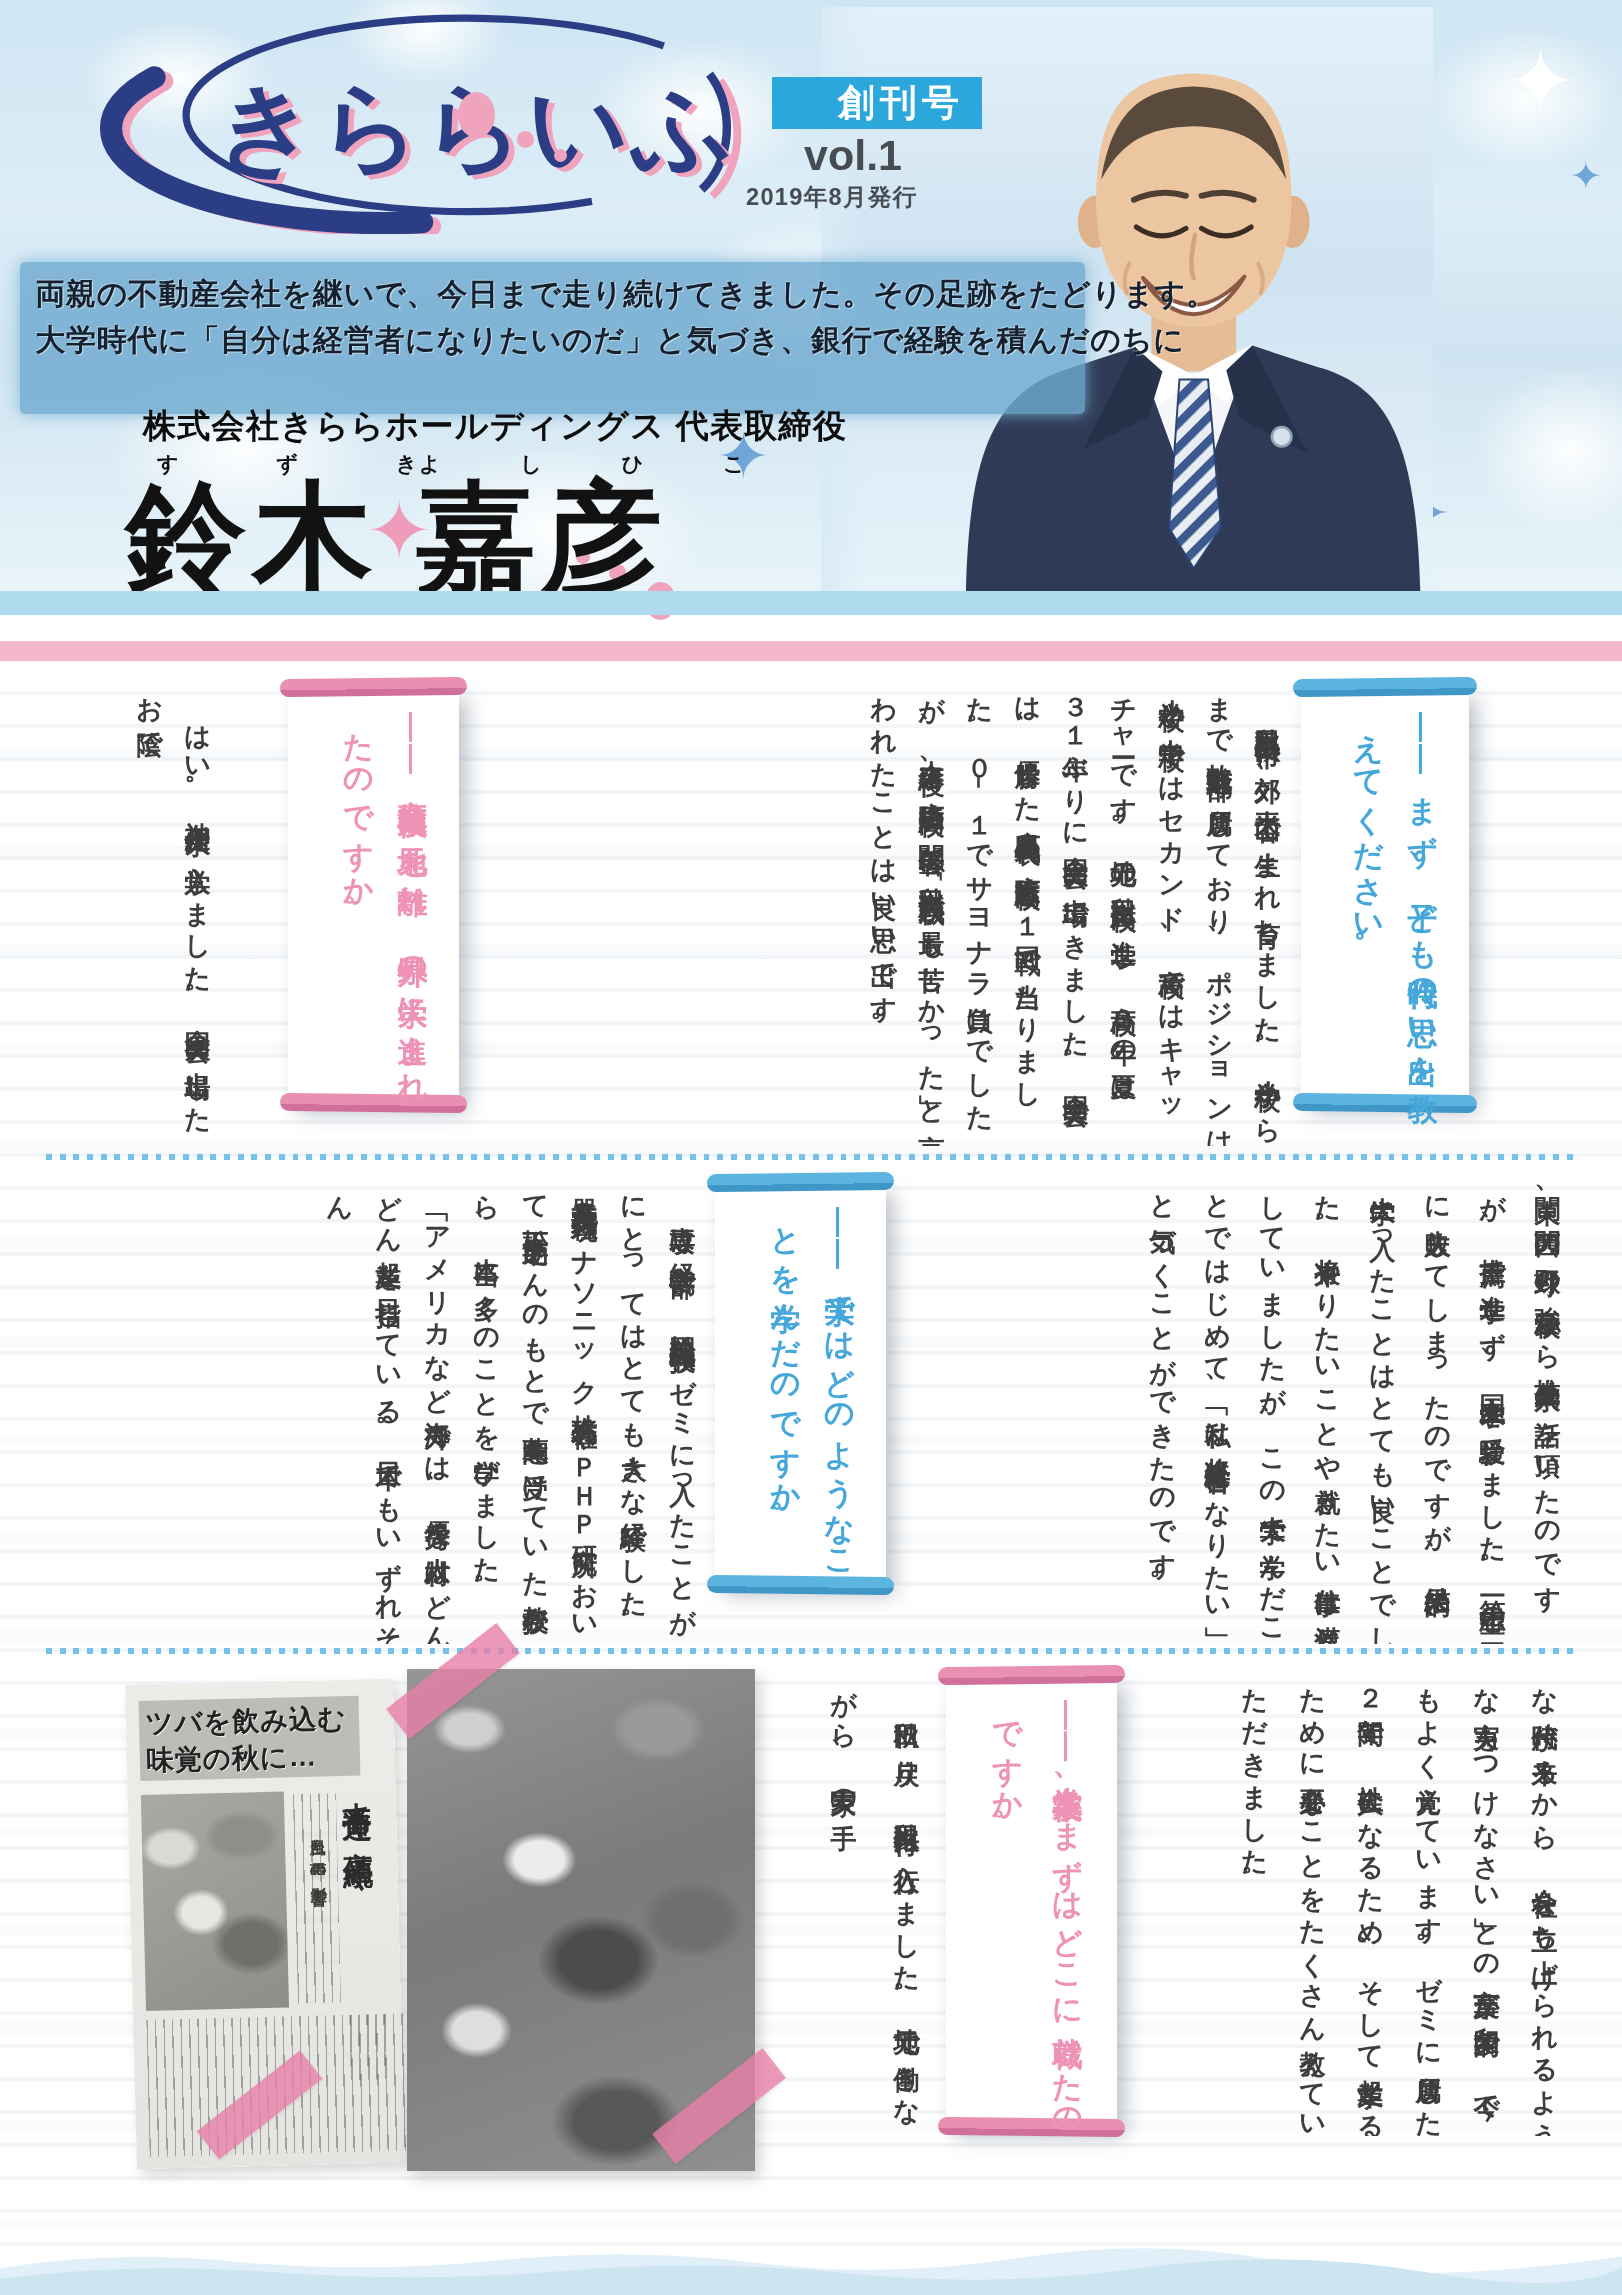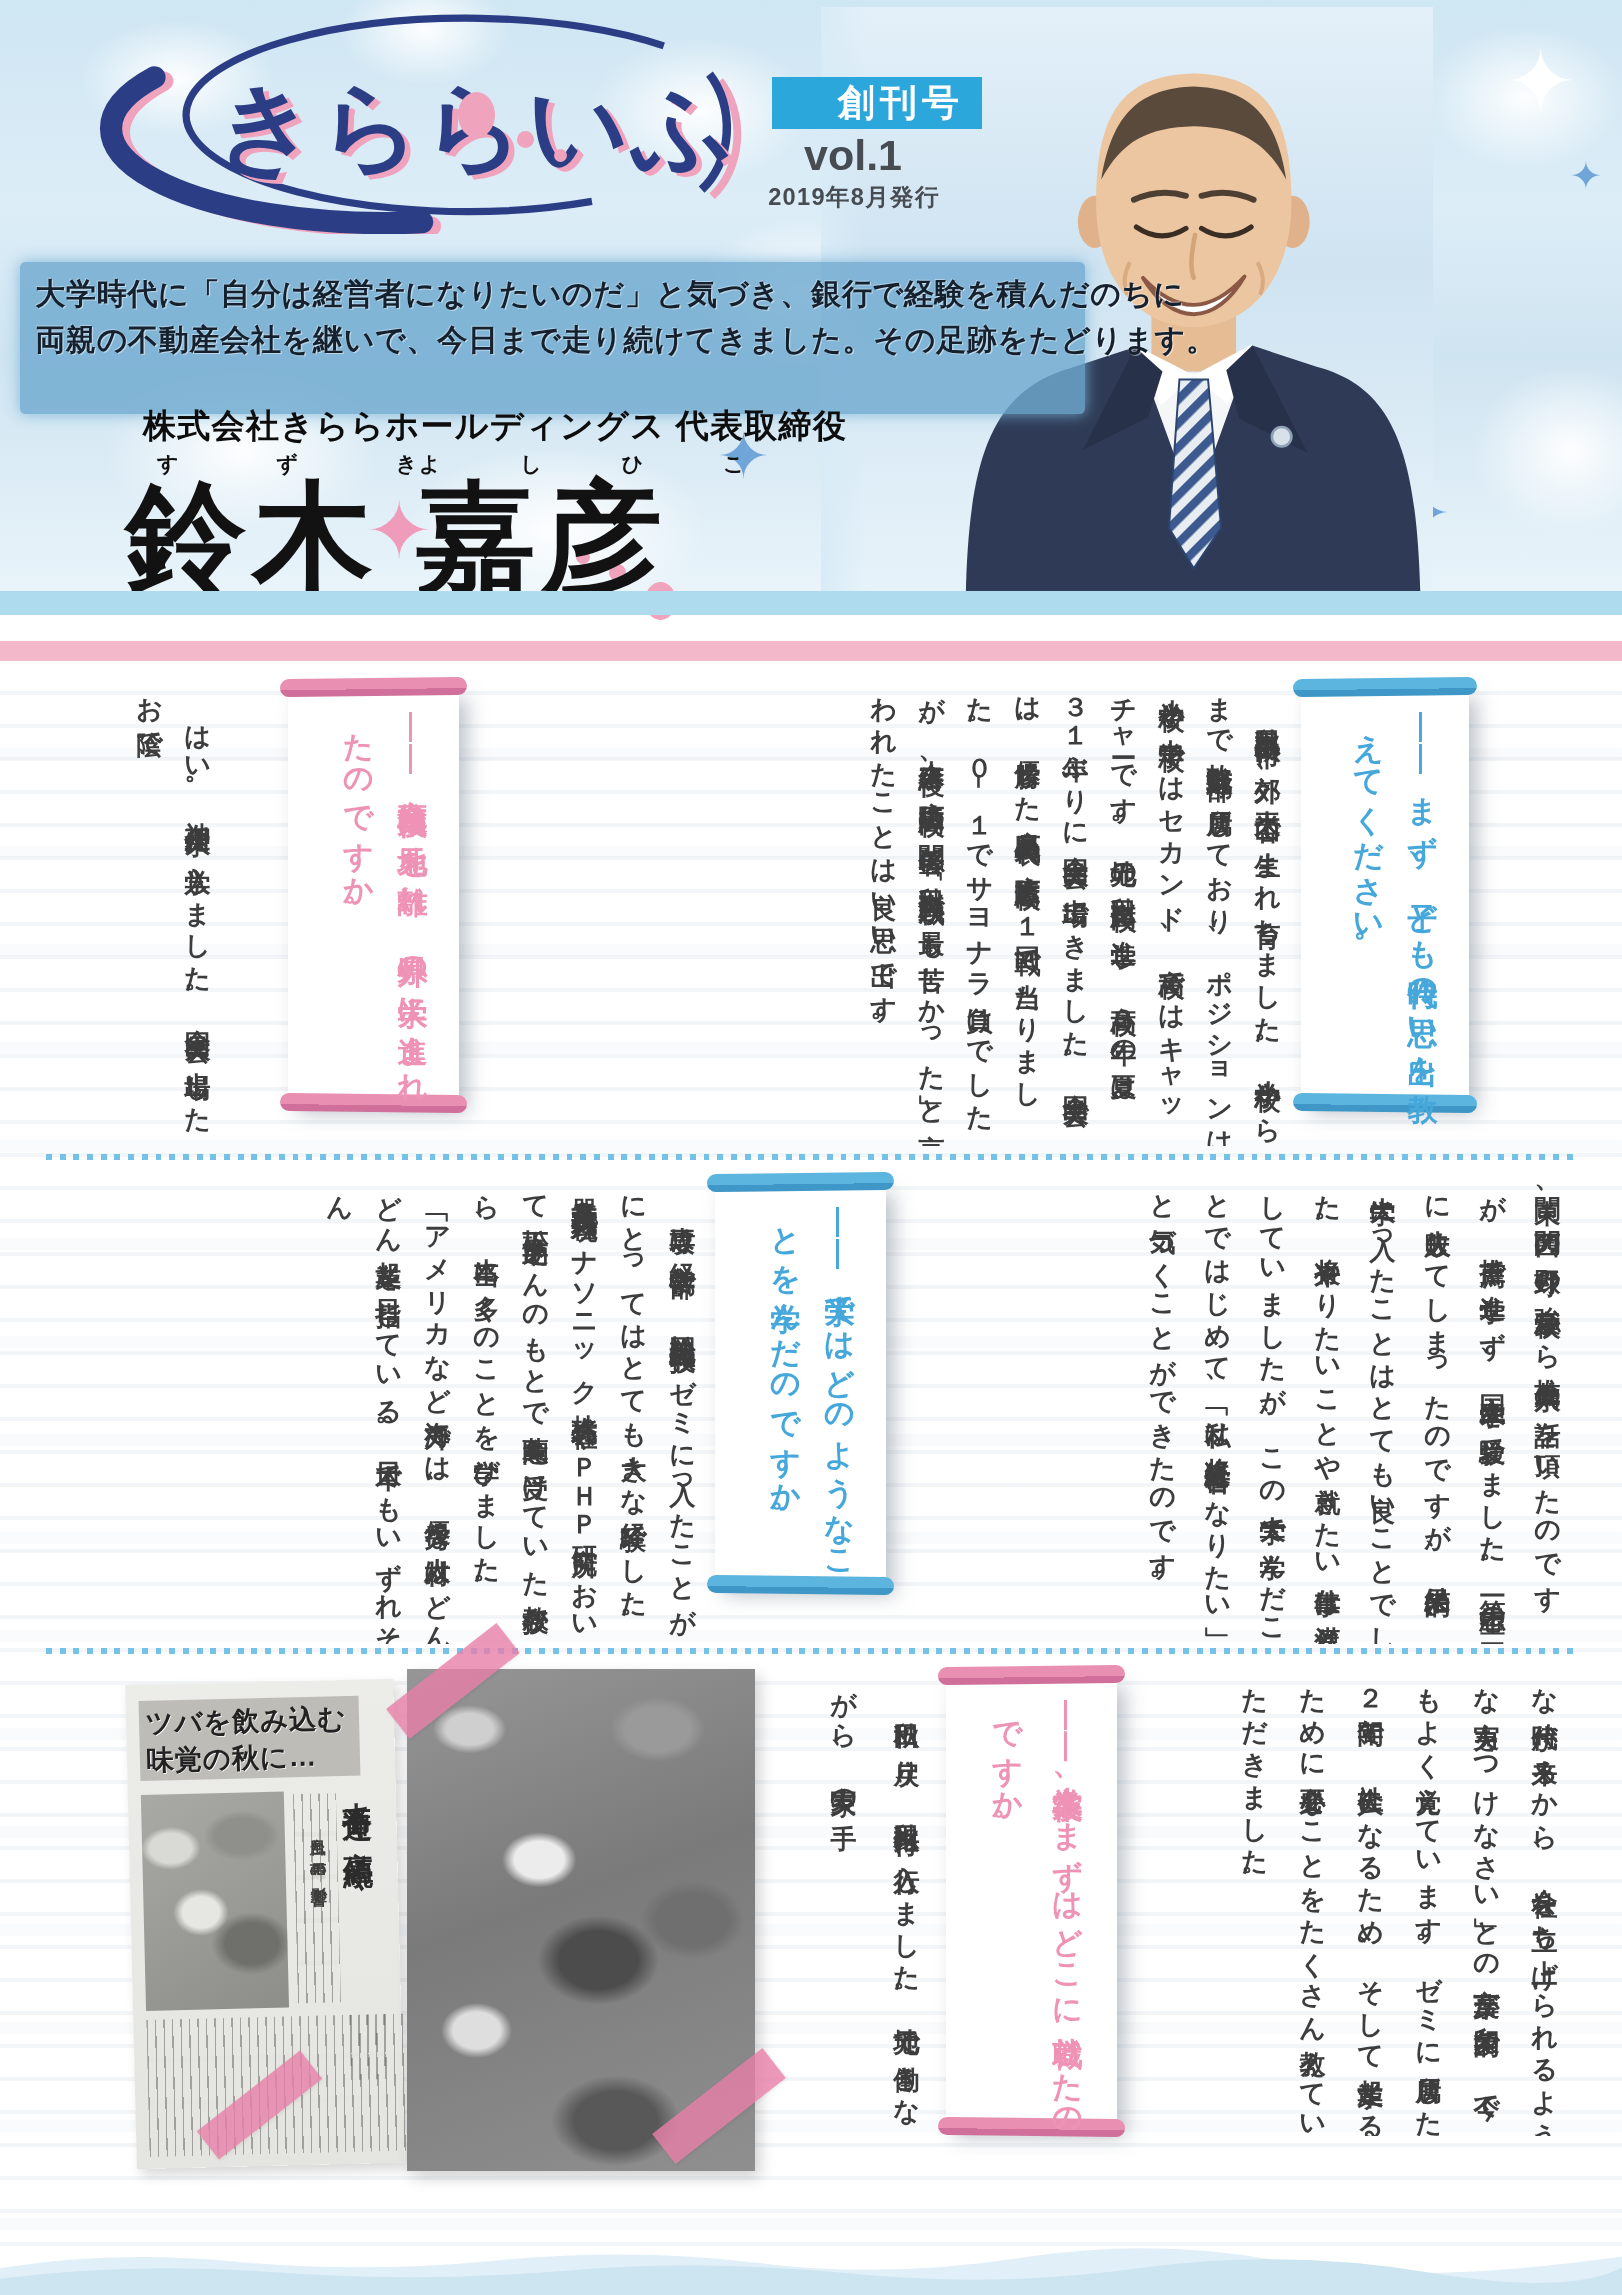--- a/index.html
+++ b/index.html
@@ -19,21 +19,21 @@
   .logo-text{left:216px;top:62px;font-size:99px;font-weight:800;color:var(--logo-navy);
     letter-spacing:2.6px;text-shadow:5.9px 3.9px 0 var(--logo-pink);}
   .dot{border-radius:50%;background:var(--logo-pink);}
   .tagline{left:52px;top:222px;font-size:29px;font-weight:800;color:#10263f;letter-spacing:2px;
     text-shadow:1.3px 1.3px 0 rgba(255,255,255,.8);}
 
   .issue-badge{left:772px;top:77px;width:162px;height:52px;background:var(--badge-blue);
     color:#fff;font-size:37px;font-weight:800;display:flex;align-items:center;justify-content:center;
     letter-spacing:5.2px;padding-left:48px;}
   .volume-label{left:772px;top:131px;width:162px;text-align:center;font-size:43px;font-weight:800;color:#474c52;}
-  .issue-date{left:746px;top:181px;width:216px;text-align:center;font-size:23.6px;font-weight:700;color:#474c52;letter-spacing:1.3px;}
+  .issue-date{left:746px;top:181px;width:216px;font-size:23.6px;font-weight:700;color:#474c52;letter-spacing:1.3px;}
 
   .intro-panel{left:19.6px;top:262px;width:1065px;height:152px;background:rgba(111,169,207,.82);
     border-radius:5.2px;box-shadow:0 0 14.4px rgba(120,180,215,.9);padding:9.2px 0 0 15.7px;box-sizing:border-box;}
   .intro-line{font-size:30px;font-weight:800;color:#15212f;line-height:46px;letter-spacing:0.7px;
     text-shadow:1.3px 1.3px 0 rgba(255,255,255,.45), -0.7px -0.7px 0 rgba(255,255,255,.35);white-space:nowrap;}
 
   .position-title{left:143px;top:404px;font-size:33px;font-weight:800;color:#0d0d0d;letter-spacing:1.3px;}
   .furigana{font-size:21px;font-weight:800;color:#111;}
   .ceo-name{left:126px;top:458px;font-size:120px;font-weight:700;color:#121212;
     font-family:"Liberation Serif","DejaVu Serif",serif;letter-spacing:6.5px;}
@@ -192,22 +192,22 @@
       <path d="M668,392 q14,26 4,50" stroke="#d9ab82" stroke-width="6" fill="none"></path>
     </svg>
   </div>
 
   <div class="abs issue-badge">創刊号</div>
   <div class="abs volume-label">vol.1</div>
   <div class="abs issue-date">2019年8月発行</div>
 
 
   <div class="abs intro-panel">
+    <div class="intro-line">両親の不動産会社を継いで、今日まで走り続けてきました。その足跡をたどります。</div>
     <div class="intro-line">大学時代に「自分は経営者になりたいのだ」と気づき、銀行で経験を積んだのちに</div>
-    <div class="intro-line">両親の不動産会社を継いで、今日まで走り続けてきました。その足跡をたどります。</div>
   </div>
 
   <div class="abs position-title">株式会社きららホールディングス 代表取締役</div>
   <span class="abs furigana" style="left:157px;top:450px;letter-spacing:46px;text-align:right;">す ず き</span>
   <span class="abs furigana" style="left:419px;top:450px;letter-spacing:37px;">よ し ひ こ</span>
   <div class="abs ceo-name">鈴木 嘉彦</div>
 
   <div class="abs stripe-blue"></div>
   <div class="abs stripe-pink"></div>
 

